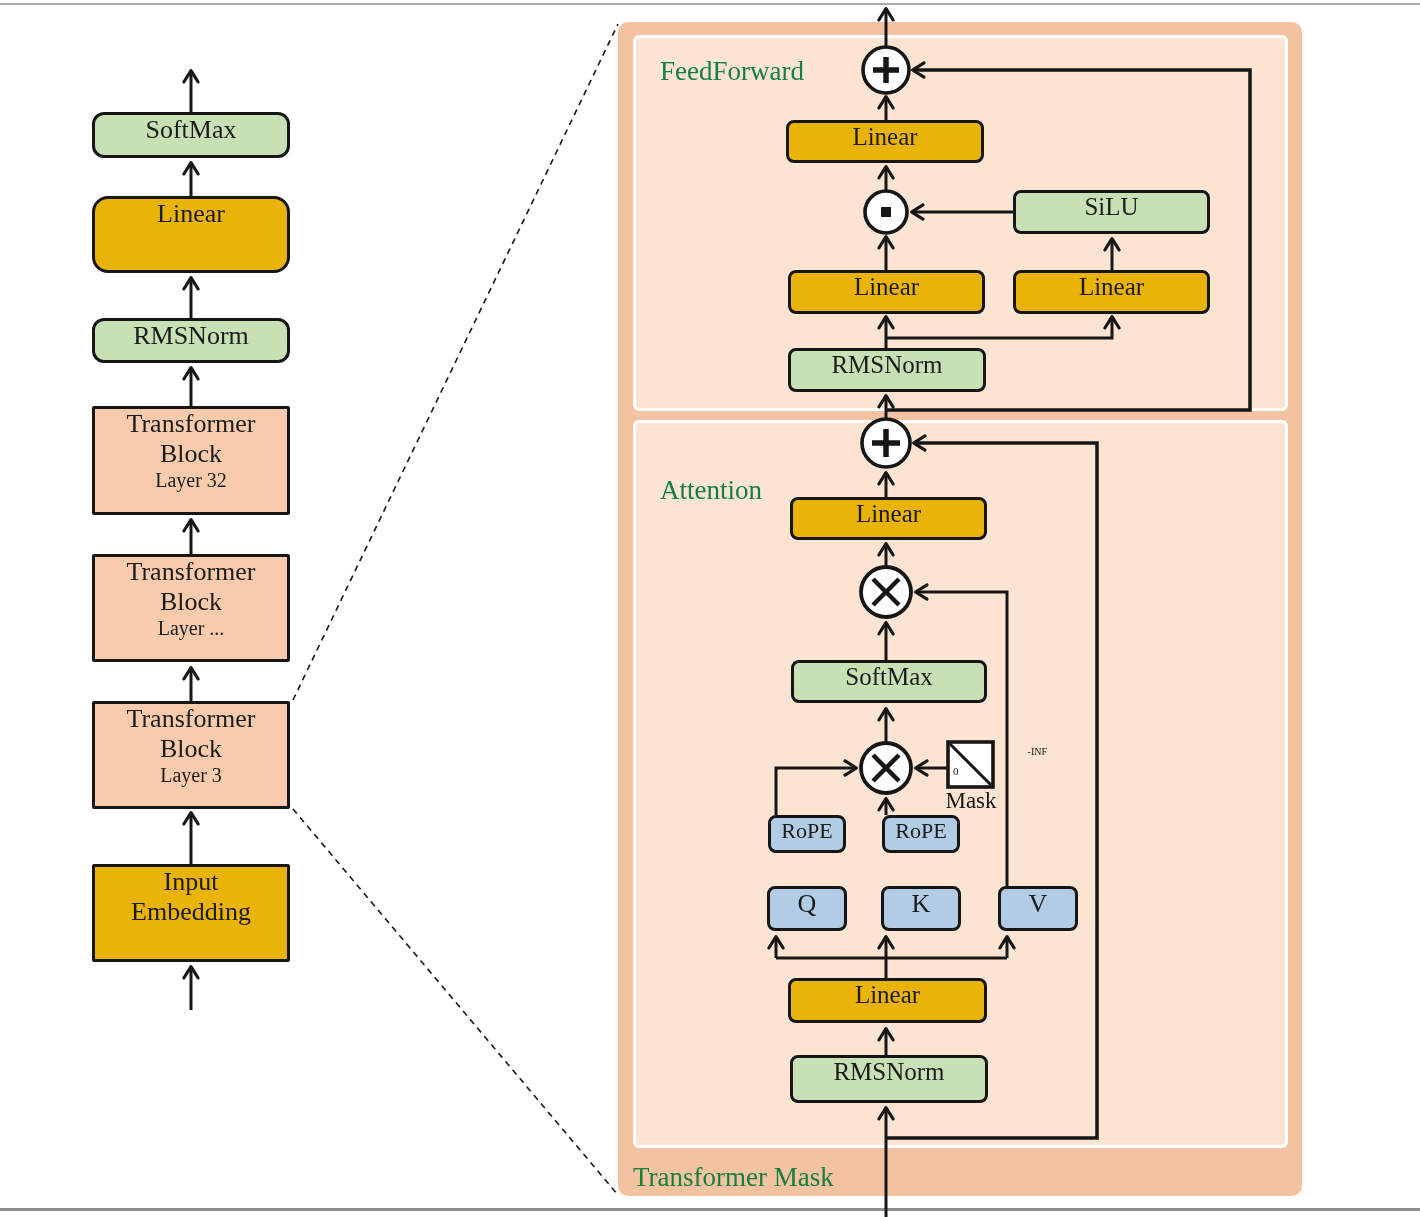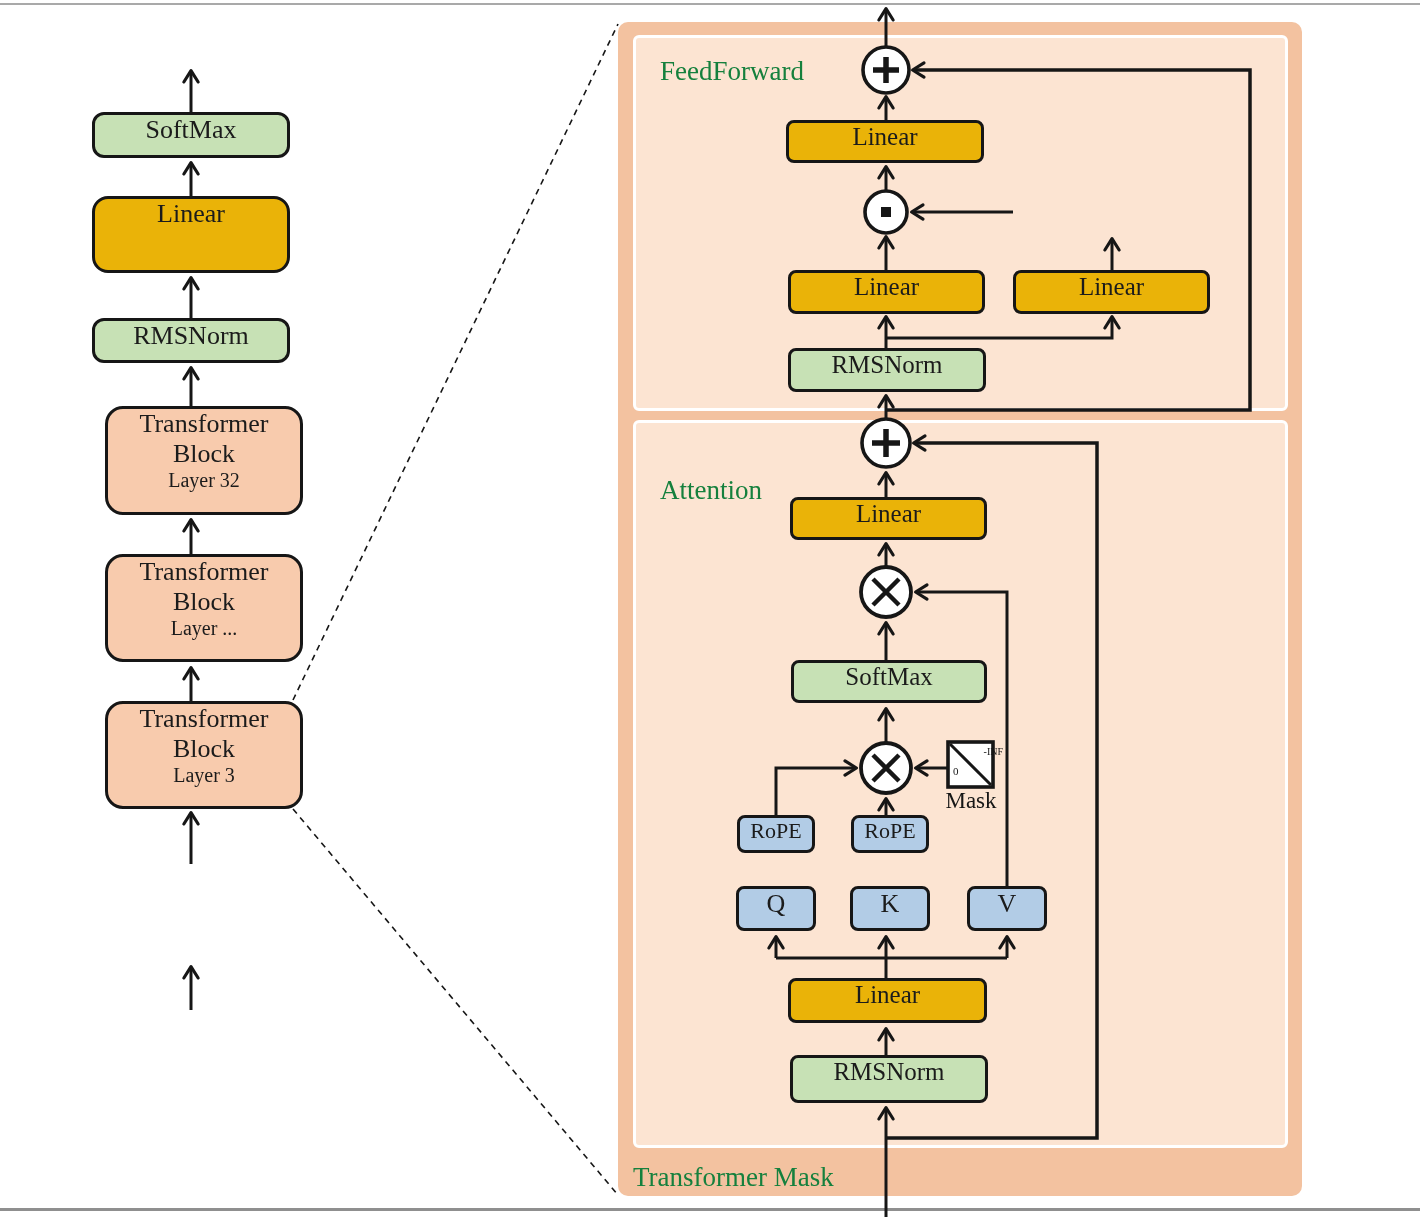--- a/index.html
+++ b/index.html
@@ -7,24 +7,24 @@
          font-family:"Liberation Serif","DejaVu Serif",serif;color:#1b1b1b;}
   .frame-line{position:absolute;left:0;width:1420px;background:#a9a9a9;}
   .panel{position:absolute;border-radius:10px;}
   .panel-outer{left:618px;top:22px;width:684px;height:1174px;background:#f3c2a0;}
   .section{position:absolute;background:#fce4d2;border:3px solid #ffffff;border-radius:6px;box-sizing:border-box;}
   .sec-ff{left:633px;top:35px;width:655px;height:376px;}
   .sec-attn{left:633px;top:420px;width:655px;height:728px;}
   .box{position:absolute;box-sizing:border-box;border:3px solid #161616;display:flex;flex-direction:column;
        align-items:center;text-align:center;line-height:1.15;font-size:25px;}
   .blue{background:#eab308;}
-  .blue2{background:#b2cce6;}
+  .blue2{background:#b2cce6;margin-left:31px;}
   .green{background:#c7e1b5;}
   .orange{background:#f8cbad;}
-  .r8{border-radius:8px;} .r12{border-radius:12px;} .r16{border-radius:16px;} .r18{border-radius:18px;margin-left:13px;}
+  .r8{border-radius:8px;} .r12{border-radius:12px;} .r16{border-radius:16px;} .r18{border-radius:2px;}
   .f26{font-size:26px;} .f22{font-size:22px;}
   .sub{font-size:20px;line-height:1.1;}
   .seclabel{position:absolute;font-size:27px;color:#15803d;white-space:nowrap;}
   .masktext{position:absolute;color:#161616;white-space:nowrap;}
   svg{position:absolute;left:0;top:0;pointer-events:none;}
 </style>
 </head>
 <body>
 
 <div id="stage">
@@ -118,21 +118,21 @@
       <circle cx="886" cy="768" r="25" fill="#ffffff" stroke="#161616" stroke-width="3.8"></circle>
       <path d="M873,755 L899,781 M899,755 L873,781" stroke="#161616" stroke-width="4.5" fill="none"></path>
     </g>
 
     <g>
       <rect x="948" y="742" width="45" height="45" fill="#ffffff" stroke="#161616" stroke-width="3.6"></rect>
       <path d="M950,744 L991,785" stroke="#161616" stroke-width="3"></path>
     </g>
   </svg>
 
-  <div class="masktext" style="left:972px;top:746px;width:31px;font-size:10px;text-align:right;">-INF</div>
+  <div class="masktext" style="left:1016px;top:746px;width:31px;font-size:10px;text-align:right;">-INF</div>
   <div class="masktext" style="left:953px;top:765px;font-size:11px;">0</div>
   <div class="masktext" style="left:940px;top:788px;width:62px;font-size:23px;text-align:center;">Mask</div>
 
   <div class="seclabel" style="left:660px;top:56px;">FeedForward</div>
   <div class="seclabel" style="left:660px;top:456px;margin-top:19px;">Attention</div>
   <div class="seclabel" style="left:633px;top:1162px;">Transformer Mask</div>
 
   <div class="box green r12 f26" style="left:92px;top:112px;width:198px;height:46px;">
     <span>SoftMax</span>
   </div>
@@ -150,23 +150,30 @@
   <div class="box orange r18 f26" style="left:92px;top:554px;width:198px;height:108px;">
     <span>Transformer</span>
     <span>Block</span>
     <span class="sub">Layer ...</span>
   </div>
   <div class="box orange r18 f26" style="left:92px;top:701px;width:198px;height:108px;">
     <span>Transformer</span>
     <span>Block</span>
     <span class="sub">Layer 3</span>
   </div>
+  <div class="box blue r18 f26" style="left:92px;top:864px;width:198px;height:98px;">
+    <span>Input</span>
+    <span>Embedding</span>
+  </div>
 
   <div class="box blue r8" style="left:786px;top:120px;width:198px;height:43px;">
     <span>Linear</span>
+  </div>
+  <div class="box green r8" style="left:1013px;top:190px;width:197px;height:44px;">
+    <span>SiLU</span>
   </div>
   <div class="box blue r8" style="left:788px;top:270px;width:197px;height:44px;">
     <span>Linear</span>
   </div>
   <div class="box blue r8" style="left:1013px;top:270px;width:197px;height:44px;">
     <span>Linear</span>
   </div>
   <div class="box green r8" style="left:788px;top:348px;width:198px;height:44px;">
     <span>RMSNorm</span>
   </div>

